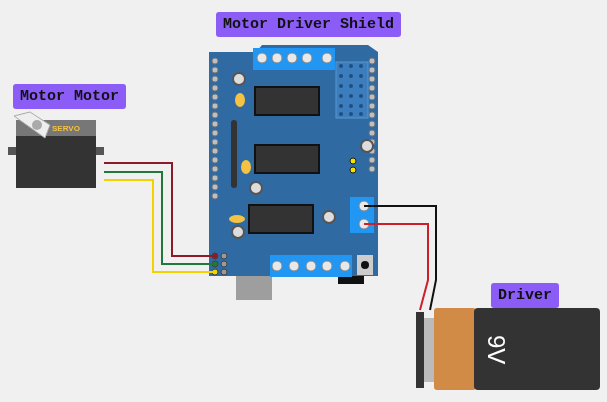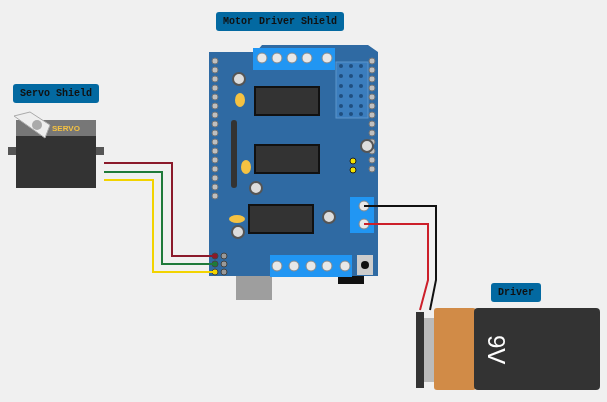--- a/index.html
+++ b/index.html
@@ -1,24 +1,24 @@
 <!DOCTYPE html>
 <html><head>
 <meta charset="utf-8">
 <style>
   html,body{margin:0;padding:0;}
   body{width:607px;height:402px;background:#f0f0f0;position:relative;overflow:hidden;font-family:"Liberation Mono","DejaVu Sans Mono",monospace;}
-  .label{position:absolute;background:#0369a1;border-radius:3px;font-weight:bold;font-size:10px;color:#111;padding:4px 7px;white-space:nowrap;}
+  .label{position:absolute;background:#8b5cf6;border-radius:3px;font-weight:bold;font-size:15px;color:#111;padding:4px 7px;white-space:nowrap;}
   svg{position:absolute;left:0;top:0;}
 </style>
 </head>
 <body>
 
 <div class="label" style="left:216px;top:12px;">Motor Driver Shield</div>
-<div class="label" style="left:13px;top:84px;">Servo Shield</div>
+<div class="label" style="left:13px;top:84px;">Motor Motor</div>
 <div class="label" style="left:491px;top:283px;">Driver</div>
 
 <svg width="607" height="402" viewBox="0 0 607 402">
 
   <rect x="236" y="276" width="36" height="24" fill="#9e9e9e"></rect>
   <rect x="338" y="276" width="26" height="8" fill="#111"></rect>
 
   <g>
     <path d="M209 52 L256 52 L262 45 L368 45 L378 52 L378 276 L209 276 Z" fill="#2f6aa3"></path>
 

